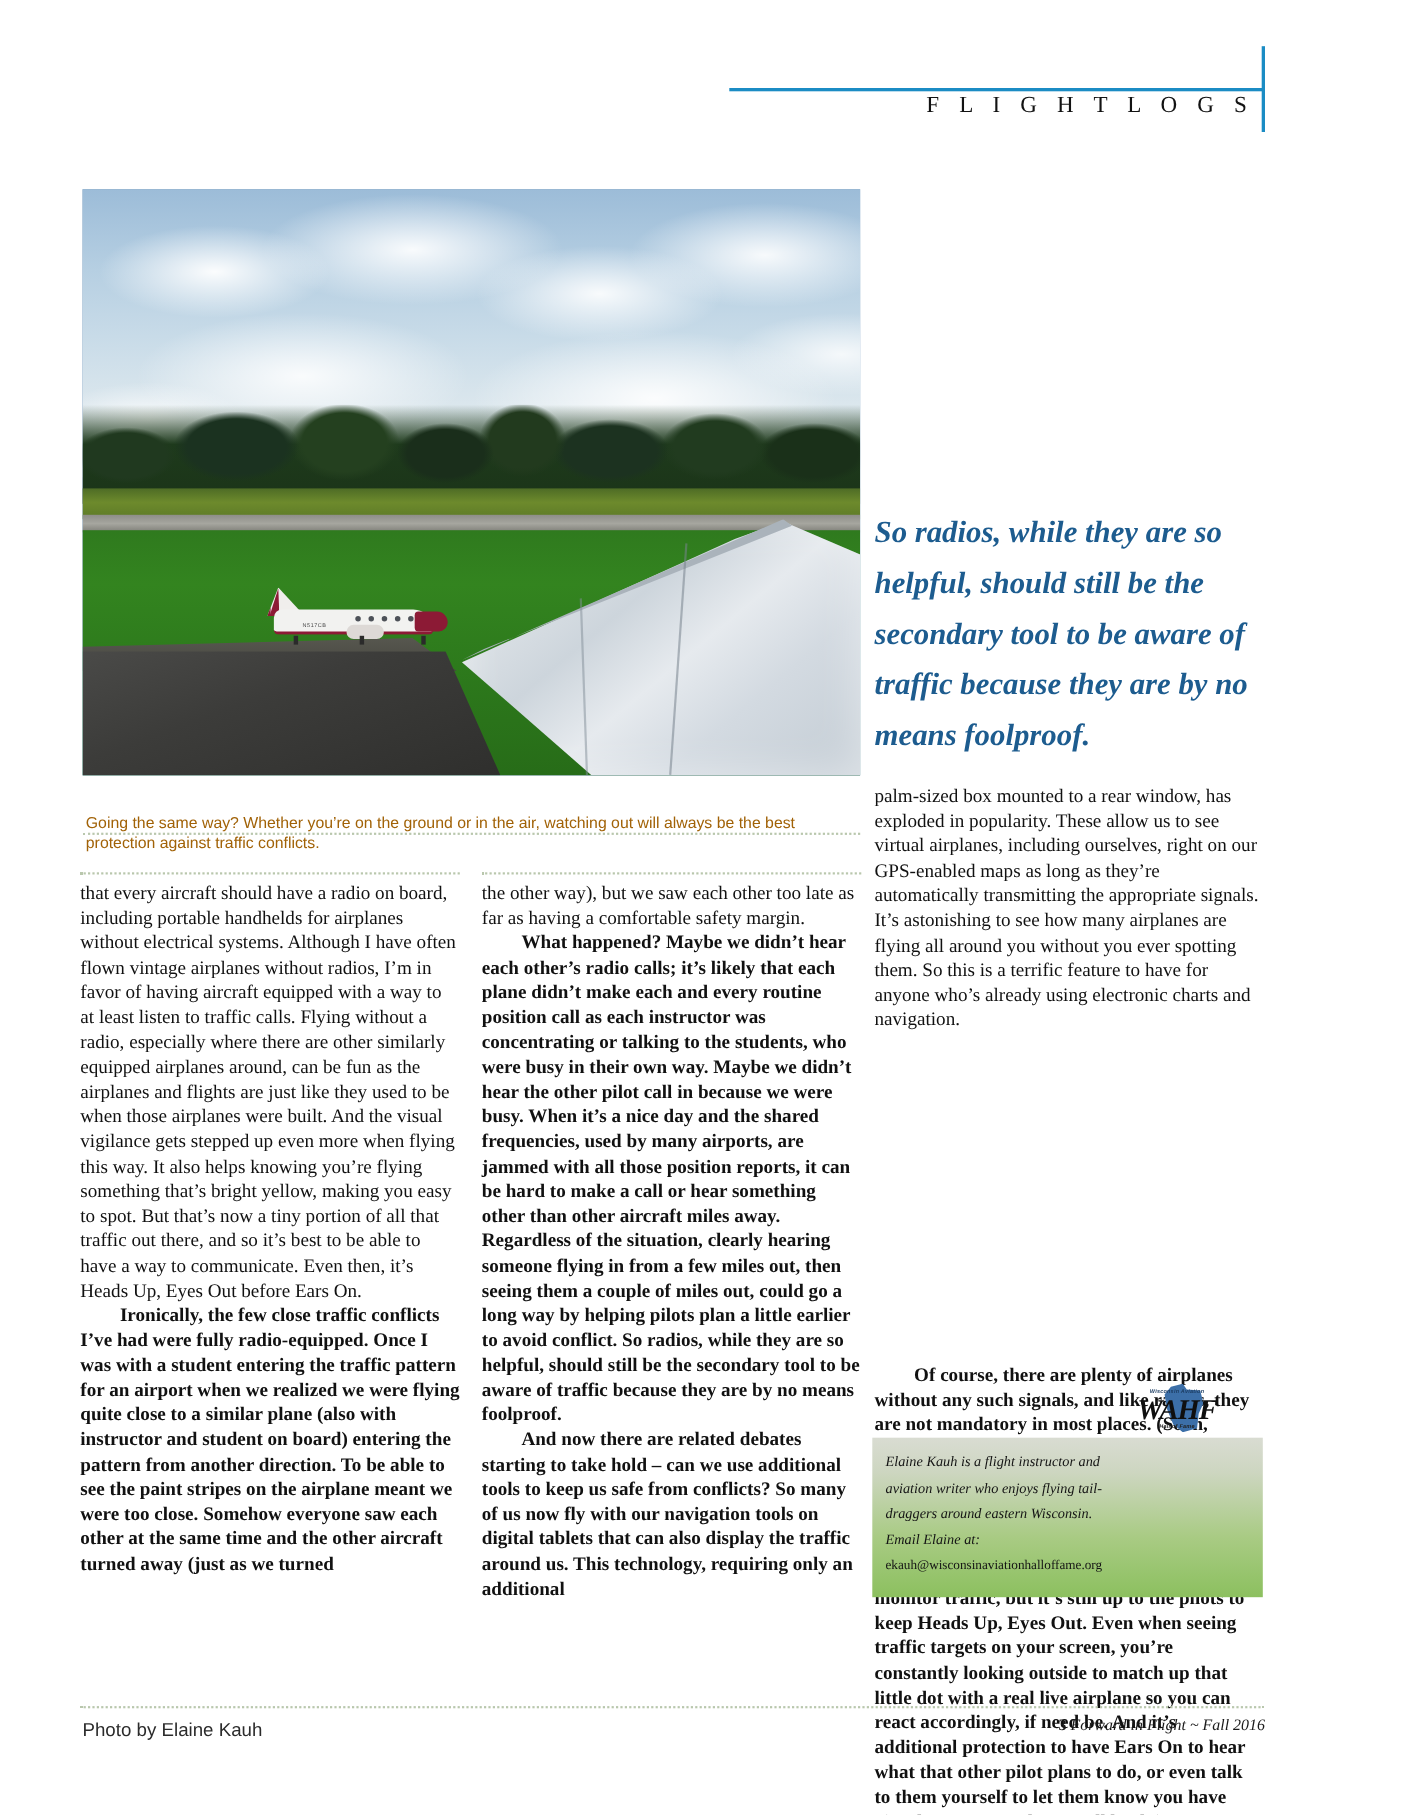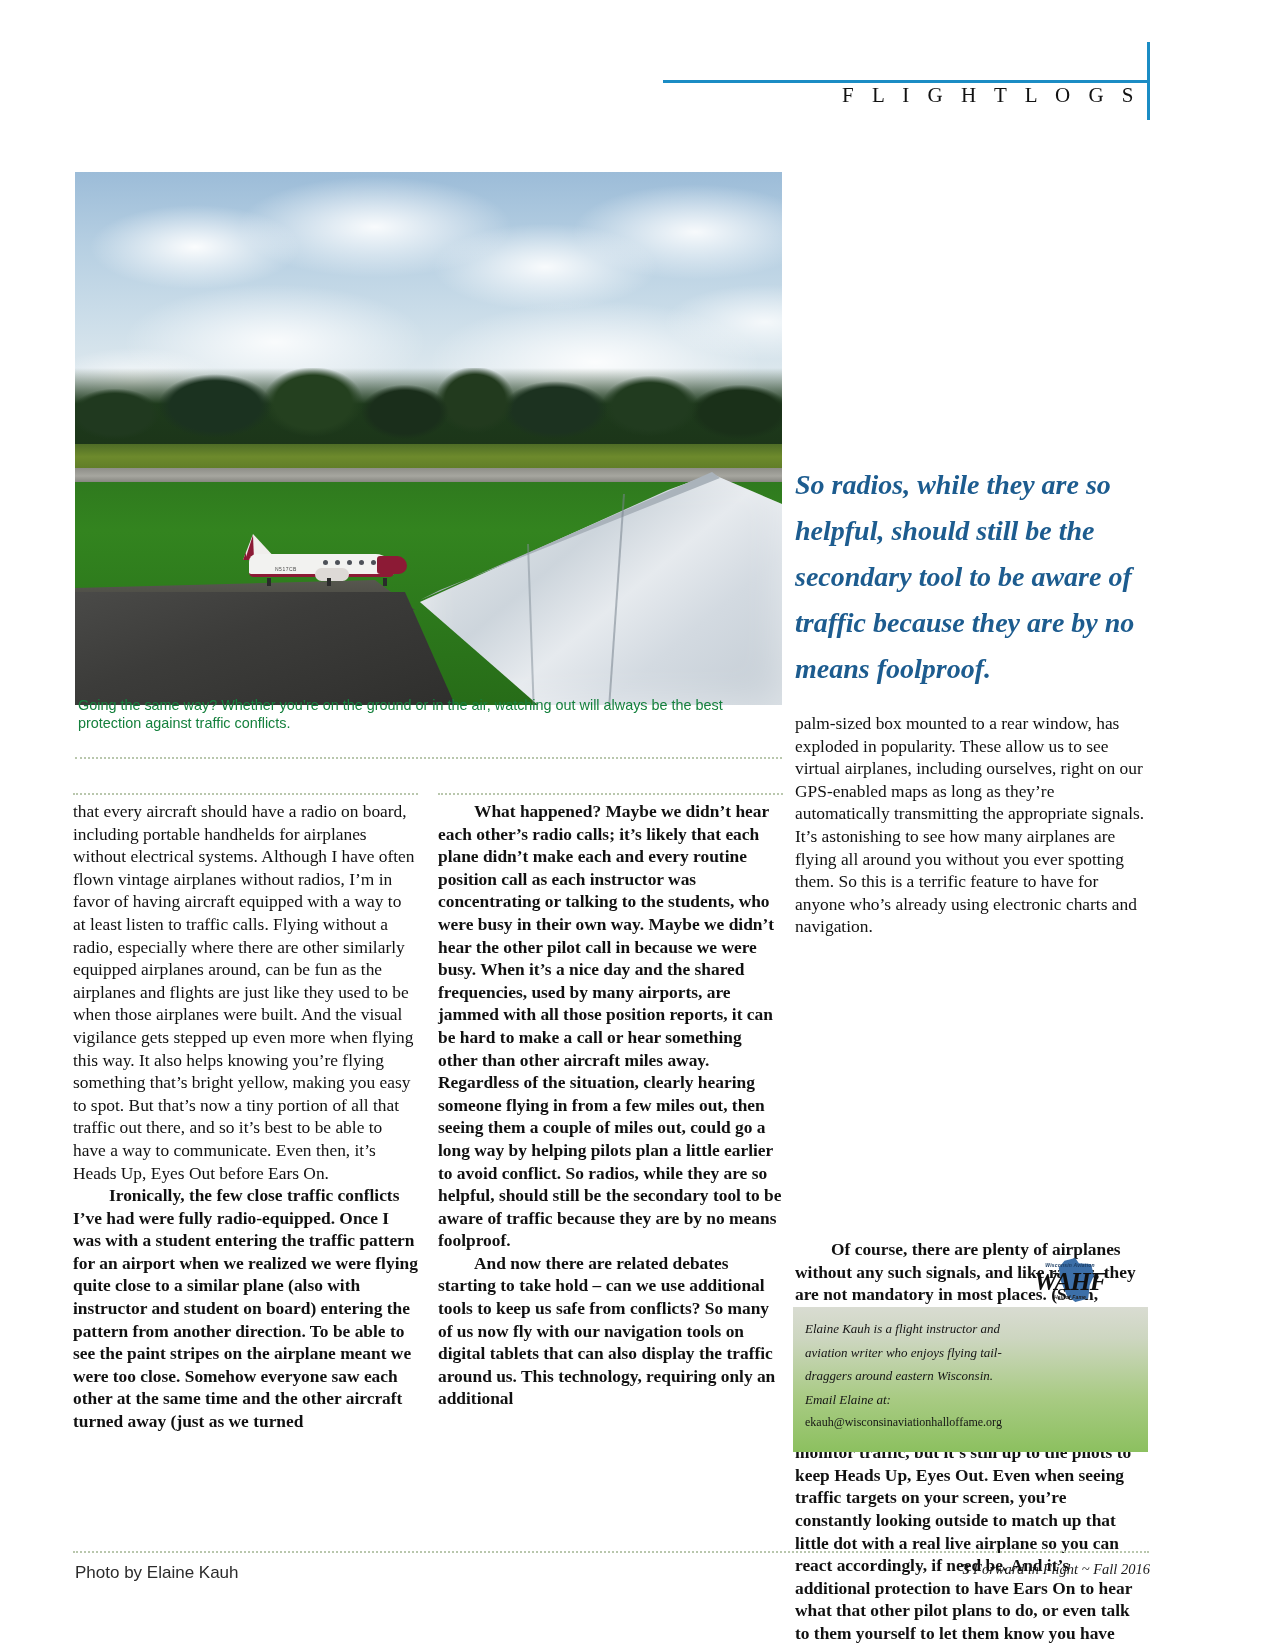--- a/index.html
+++ b/index.html
@@ -139,23 +139,23 @@
   }
   .ph-wing-far{
     position:absolute;left:600px;top:356px;width:100px;height:28px;
     background:linear-gradient(180deg,#e8ecef 0%,#cfd6dc 100%);
     clip-path:polygon(100px 0,100px 28px,0 22px);
     opacity:.9;
   }
 
   
   .caption{
-    position:absolute;left:78px;top:696px;width:690px;
+    position:absolute;left:78px;top:740px;width:690px;
     font-family:"Liberation Sans", sans-serif;
-    font-size:14.4px;line-height:18px;color:#15803d;
+    font-size:14.4px;line-height:18px;color:#a16207;
   }
   .cap-rule{
     position:absolute;left:75px;top:757px;width:707px;height:1px;
     border-top:2px dotted #b9c7ad;
   }
 
   
   .pullquote{
     position:absolute;left:795px;top:462px;width:352px;
     font-family:"Liberation Serif", serif;
@@ -288,20 +288,21 @@
 
   <div class="col-rule" style="left:73px;width:345px;"></div>
   <div class="col-rule" style="left:438px;width:345px;"></div>
 
   <div class="col col1">
     <p>that every aircraft should have a radio on board, including portable handhelds for airplanes without electrical systems. Although I have often flown vintage airplanes without radios, I’m in favor of having aircraft equipped with a way to at least listen to traffic calls. Flying without a radio, especially where there are other similarly equipped airplanes around, can be fun as the airplanes and flights are just like they used to be when those airplanes were built. And the visual vigilance gets stepped up even more when flying this way. It also helps knowing you’re flying something that’s bright yellow, making you easy to spot. But that’s now a tiny portion of all that traffic out there, and so it’s best to be able to have a way to communicate. Even then, it’s Heads Up, Eyes Out before Ears On.</p>
     <p class="ind">Ironically, the few close traffic conflicts I’ve had were fully radio-equipped. Once I was with a student entering the traffic pattern for an airport when we realized we were flying quite close to a similar plane (also with instructor and student on board) entering the pattern from another direction. To be able to see the paint stripes on the airplane meant we were too close. Somehow everyone saw each other at the same time and the other aircraft turned away (just as we turned</p>
   </div>
 
   <div class="col col2">
+    <p>the other way), but we saw each other too late as far as having a comfortable safety margin.</p>
     <p class="ind">What happened? Maybe we didn’t hear each other’s radio calls; it’s likely that each plane didn’t make each and every routine position call as each instructor was concentrating or talking to the students, who were busy in their own way. Maybe we didn’t hear the other pilot call in because we were busy. When it’s a nice day and the shared frequencies, used by many airports, are jammed with all those position reports, it can be hard to make a call or hear something other than other aircraft miles away. Regardless of the situation, clearly hearing someone flying in from a few miles out, then seeing them a couple of miles out, could go a long way by helping pilots plan a little earlier to avoid conflict. So radios, while they are so helpful, should still be the secondary tool to be aware of traffic because they are by no means foolproof.</p>
     <p class="ind">And now there are related debates starting to take hold – can we use additional tools to keep us safe from conflicts? So many of us now fly with our navigation tools on digital tablets that can also display the traffic around us. This technology, requiring only an additional</p>
   </div>
 
   <div class="col col3">
     <p>palm-sized box mounted to a rear window, has exploded in popularity. These allow us to see virtual airplanes, including ourselves, right on our GPS-enabled maps as long as they’re automatically transmitting the appropriate signals. It’s astonishing to see how many airplanes are flying all around you without you ever spotting them. So this is a terrific feature to have for anyone who’s already using electronic charts and navigation.</p>
     <p style="height:300px"></p>
     <p class="ind">Of course, there are plenty of airplanes without any such signals, and like radios, they are not mandatory in most places. (Soon, aircraft flying around busy airspaces will be required to have installed devices to transmit their position and tail numbers, but plenty of aircraft still won’t have them.)</p>
     <p class="ind">This can arguably give most airplanes, including those without radios, a good way to monitor traffic, but it’s still up to the pilots to keep Heads Up, Eyes Out. Even when seeing traffic targets on your screen, you’re constantly looking outside to match up that little dot with a real live airplane so you can react accordingly, if need be. And it’s additional protection to have Ears On to hear what that other pilot plans to do, or even talk to them yourself to let them know you have visual contact or what you’ll be doing.</p>
     <p class="ind">Whether we’re flying something big, small, or in between, the latest equipment or anything but, it’s good to know that the best safety tool is still, and always will be, the pilot.</p>

